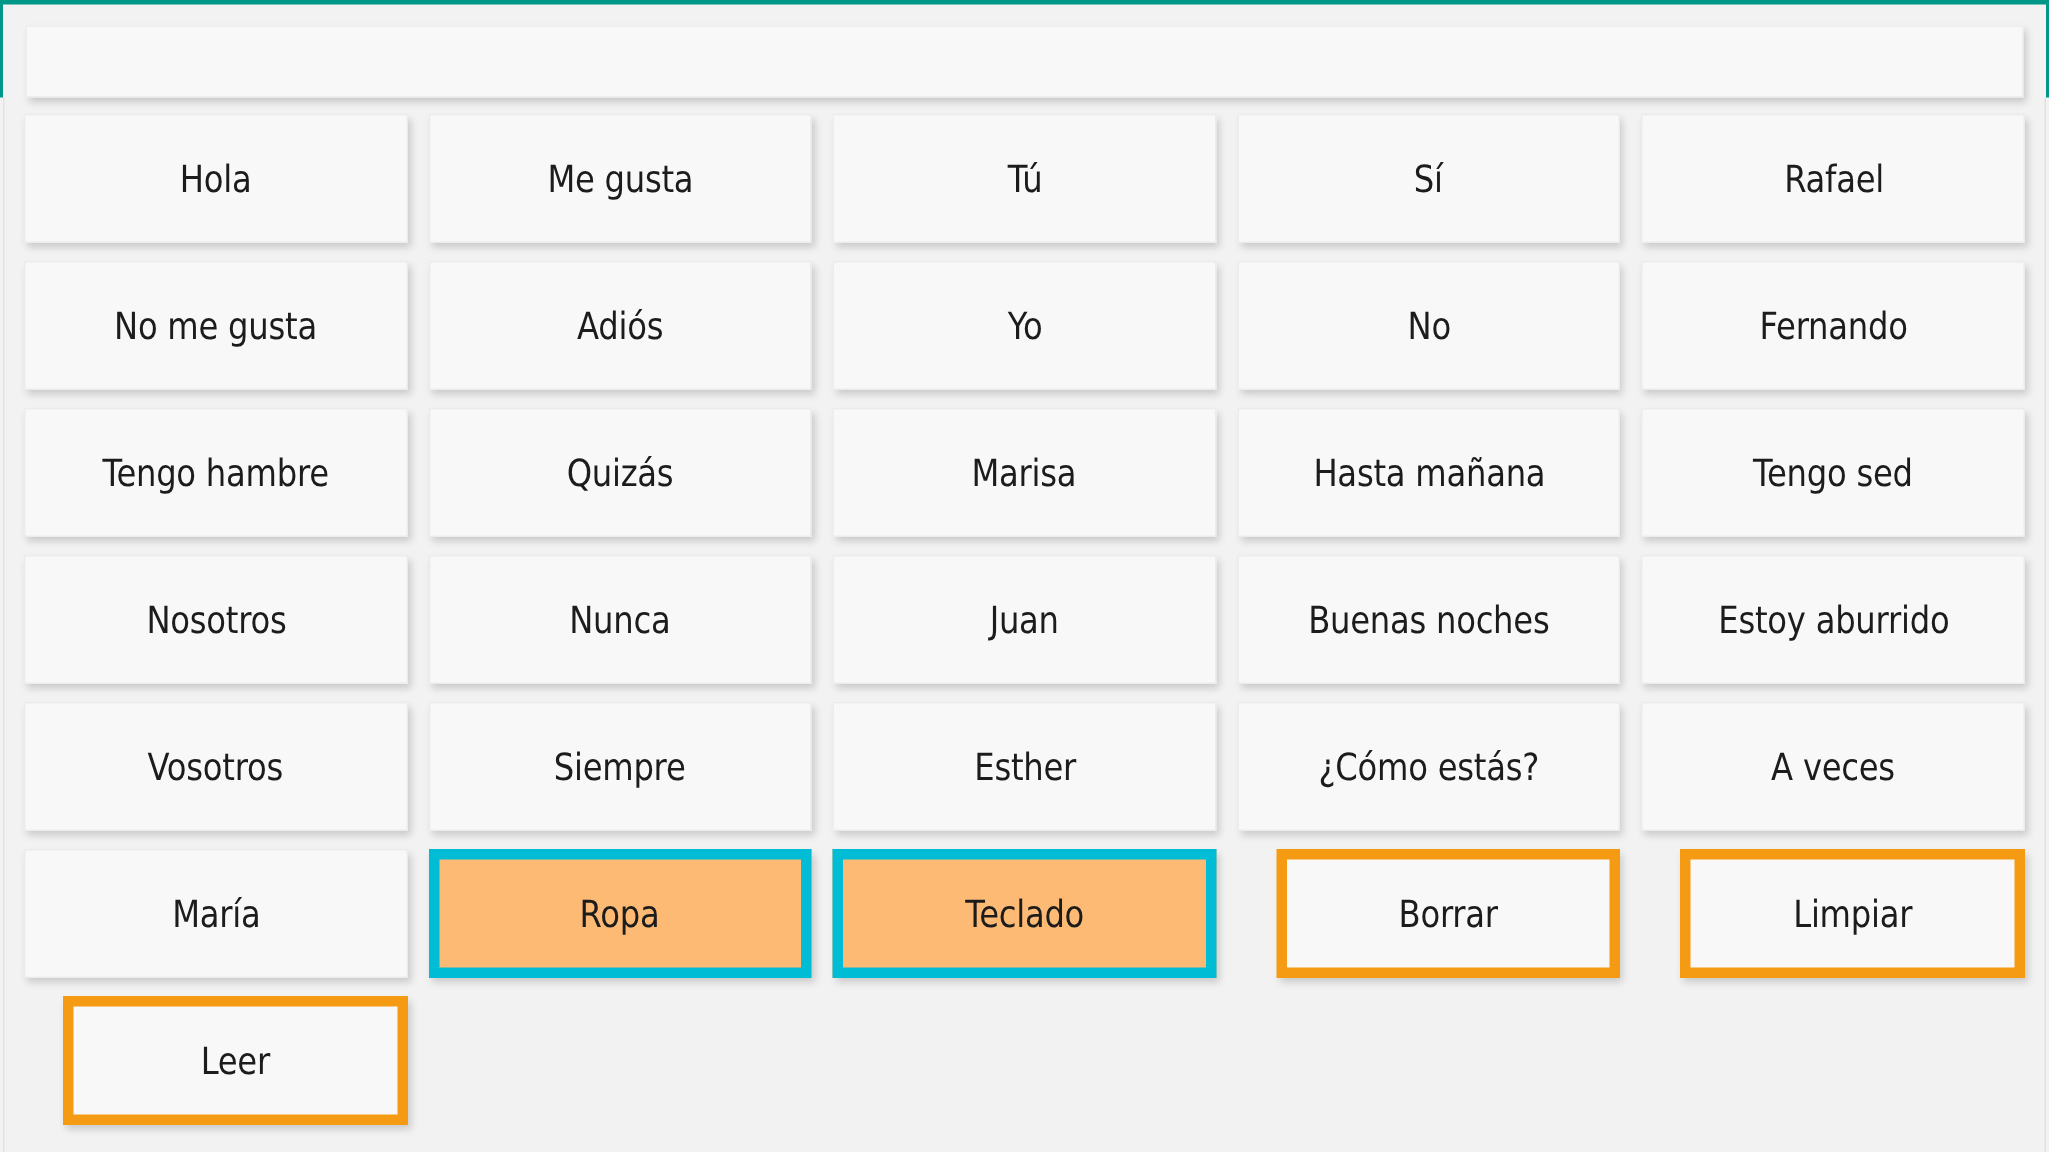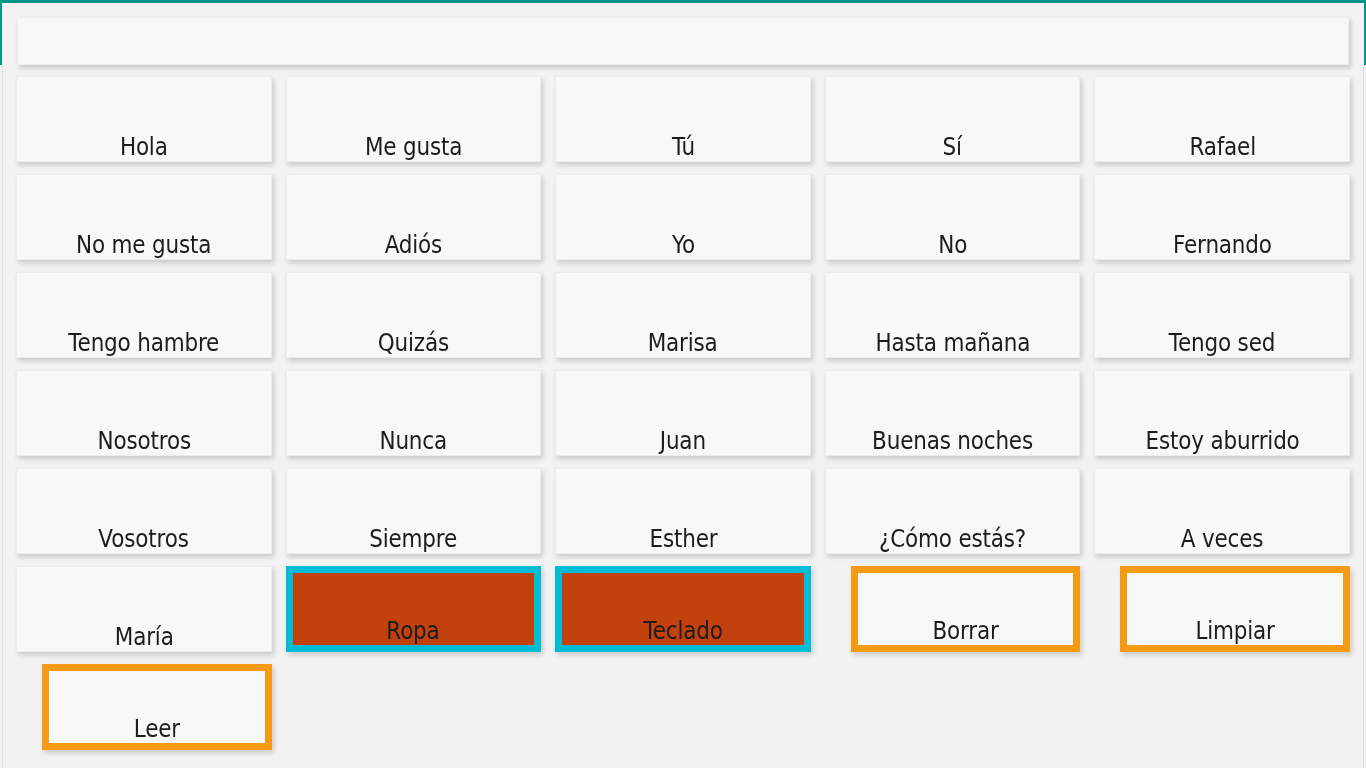--- a/index.html
+++ b/index.html
@@ -99,42 +99,42 @@
     row-gap: 12px;
   }
 
   .cell {
     position: relative;
     background: #f8f8f8;
     border: 1px solid #ececec;
     box-sizing: border-box;
     box-shadow: 2px 3px 5px rgba(0,0,0,0.17);
     display: flex;
-    align-items: flex-end;
+    align-items: center;
     justify-content: center;
     cursor: pointer;
     user-select: none;
   }
 
   .cell .label {
     font-family: "DejaVu Sans", "Liberation Sans", sans-serif;
     font-size: 25px;
     font-weight: 400;
     color: #1c1c1c;
     letter-spacing: -0.2px;
     transform: scaleX(0.86);
     transform-origin: center;
     white-space: nowrap;
     text-align: center;
   }
 
   
   .cell.accent-cyan {
     border: 7px solid #00bcd4;
-    background: #c2410c;
+    background: #fdba74;
   }
   .cell.accent-orange {
     border: 7px solid #f59a13;
     background: #f8f8f8;
     margin-left: 26px;
   }
 </style>
 </head>
 <body>
 

